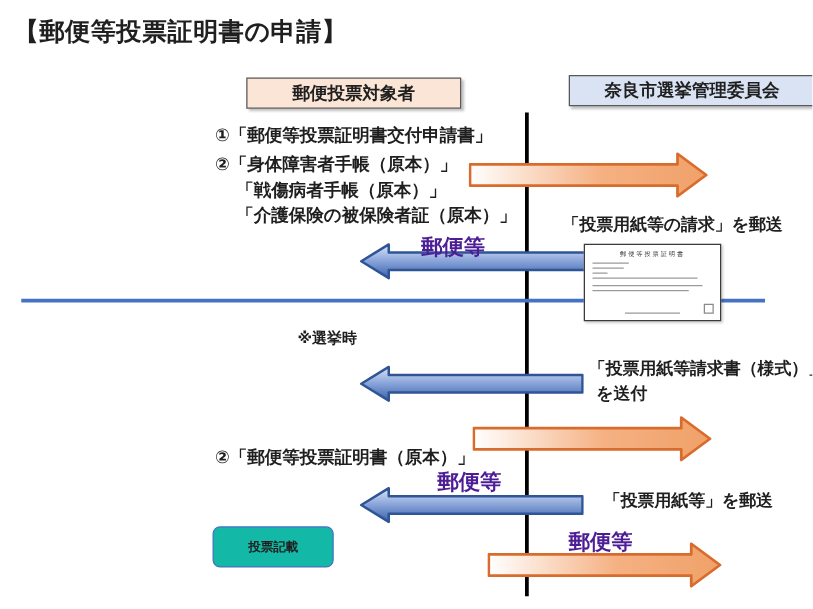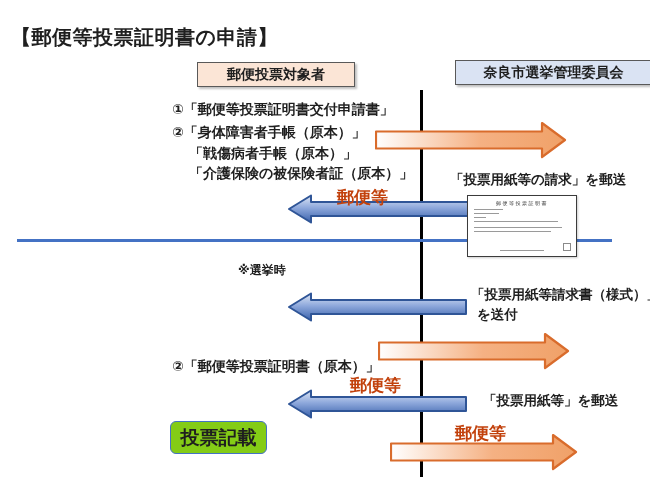--- a/index.html
+++ b/index.html
@@ -1,25 +1,25 @@
 <!DOCTYPE html>
 <html><head>
 <meta charset="utf-8">
 <style>
   html,body{margin:0;padding:0;background:#fff;}
   #stage{
     position:relative;width:650px;height:487px;background:#ffffff;overflow:hidden;
     font-family:"DejaVu Sans","Liberation Sans",sans-serif;color:#1f1f1f;
   }
   .abs{position:absolute;}
-  .t-title{font-size:20px;font-weight:700;letter-spacing:.5px;white-space:nowrap;margin-top:12px;}
+  .t-title{font-size:20px;font-weight:700;letter-spacing:.5px;white-space:nowrap;}
   .t-note{font-size:12px;font-weight:700;}
   .t-item{font-size:14px;font-weight:600;line-height:20.5px;white-space:nowrap;}
   .t-label{font-size:13.5px;font-weight:600;white-space:nowrap;}
-  .t-red{font-size:17px;font-weight:700;color:#c2410c;white-space:nowrap;z-index:5;}
+  .t-red{font-size:17px;font-weight:700;color:#4c1d95;white-space:nowrap;z-index:5;}
   .hdr{
     display:flex;align-items:center;justify-content:center;
     font-size:14px;font-weight:700;white-space:nowrap;
     border:1px solid #595959;box-shadow:2px 2px 2px rgba(0,0,0,.25);
     box-sizing:border-box;z-index:4;
   }
   .vline{width:2.5px;background:#000;z-index:1;}
   .hline{height:3px;z-index:1;}
   .arrow{z-index:2;}
   .indent{padding-left:17px;}
@@ -31,22 +31,22 @@
     font-size:5px;letter-spacing:1.5px;text-align:center;color:#333;
     white-space:nowrap;overflow:hidden;margin-bottom:3px;
   }
   .docline{height:1px;background:#9a9a9a;margin:3px 0;}
   .docstamp{
     position:absolute;right:5px;bottom:5px;width:6px;height:6px;border:1px solid #8a8a8a;
   }
   .docfoot{position:absolute;left:30%;bottom:5px;width:40%;height:1px;background:#9a9a9a;}
   .greenbox{
     display:flex;align-items:center;justify-content:center;
-    background:#84cc16;border:1.5px solid #4472c4;border-radius:6px;
-    font-size:19px;font-weight:700;box-sizing:border-box;z-index:4;
+    background:#14b8a6;border:1.5px solid #4472c4;border-radius:6px;
+    font-size:10px;font-weight:700;box-sizing:border-box;z-index:4;
   }
 </style>
 </head>
 <body>
 
 <div id="stage">
 
   <svg width="0" height="0" style="position:absolute">
     <defs>
       <linearGradient id="gradOrange" x1="0" y1="0" x2="1" y2="0">
@@ -57,21 +57,21 @@
       <linearGradient id="gradBlue" x1="0" y1="0" x2="0" y2="1">
         <stop offset="0" stop-color="#dce5f5"></stop>
         <stop offset="0.45" stop-color="#8fa9dc"></stop>
         <stop offset="1" stop-color="#3a62ac"></stop>
       </linearGradient>
     </defs>
   </svg>
 
   <div class="abs t-title" style="left:11px;top:12px;">【郵便等投票証明書の申請】</div>
 
-  <div class="abs hdr" style="left:197px;top:62px;width:158px;height:25px;background:#fbe5d6;">郵便投票対象者</div>
+  <div class="abs hdr" style="left:197px;top:62px;width:172px;height:25px;background:#fbe5d6;">郵便投票対象者</div>
   <div class="abs hdr" style="left:455px;top:60px;width:197px;height:25px;background:#dae3f3;">奈良市選挙管理委員会</div>
 
   <div class="abs vline" style="left:420px;top:90px;height:387px;"></div>
 
   <div class="abs hline" style="left:17px;top:239px;width:595px;background:#4472c4;"></div>
 
   <div class="abs t-item" style="left:172px;top:99px;">①「郵便等投票証明書交付申請書」</div>
   <div class="abs t-item" style="left:172px;top:122px;">
     <div>②「身体障害者手帳（原本）」</div>
     <div class="indent">「戦傷病者手帳（原本）」</div>

